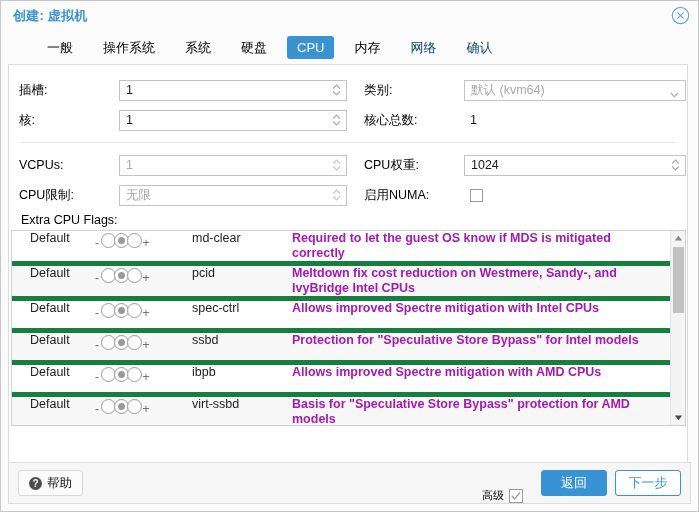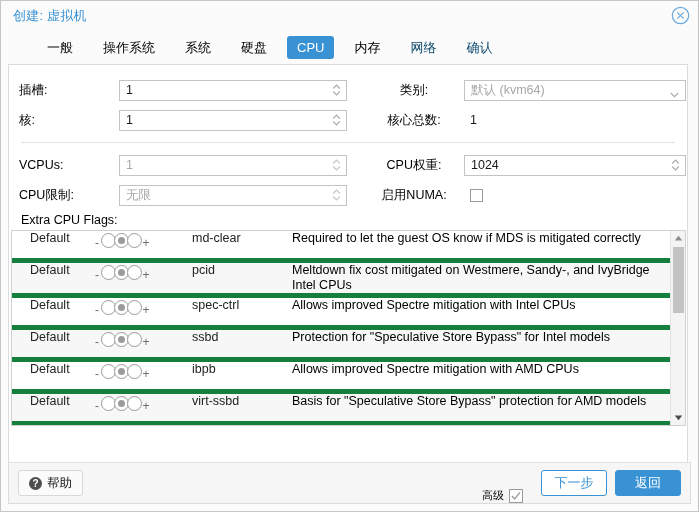--- a/index.html
+++ b/index.html
@@ -28,20 +28,21 @@
   }
 
   
   .titlebar {
     position: relative;
     height: 30px;
     flex: 0 0 30px;
     background: #fbfbfb;
     display: flex;
     align-items: center;
+    font-weight: bold;
   }
   .title-text {
     margin-left: 12px;
     font-size: 13px;
     color: #3892d4;
     letter-spacing: .2px;
   }
   .close-btn {
     position: absolute;
     right: 8px;
@@ -98,21 +99,21 @@
   .form-row {
     display: flex;
     align-items: center;
     height: 30px;
   }
   .col-left, .col-right {
     display: flex;
     align-items: center;
   }
   .col-left { width: 345px; flex: 0 0 345px; }
-  .col-right { flex: 1 1 auto; text-align: center; }
+  .col-right { flex: 1 1 auto; }
 
   .lbl {
     font-size: 12.5px;
     color: #000;
     white-space: nowrap;
   }
   .col-left .lbl { width: 100px; flex: 0 0 100px; }
   .col-right .lbl { width: 100px; flex: 0 0 100px; }
 
   .field {
@@ -226,24 +227,25 @@
     align-items: center;
     font-size: 12.5px;
     color: #222;
     box-sizing: border-box;
   }
   .c-desc {
     flex: 1 1 auto;
     display: flex;
     align-items: center;
     font-size: 12.5px;
-    color: #000000;
+    color: #a21caf;
     line-height: 15px;
     padding-right: 8px;
     box-sizing: border-box;
+    font-weight: bold;
   }
 
   .tri {
     display: flex;
     align-items: center;
     cursor: pointer;
     user-select: none;
   }
   .tri .sign {
     font-size: 12px;
@@ -537,21 +539,21 @@
               <span class="sign">-</span>
               <span class="dots">
                 <span class="dot"></span>
                 <span class="dot on"></span>
                 <span class="dot"></span>
               </span>
               <span class="sign">+</span>
             </span>
           </div>
           <div class="c-name">pcid</div>
-          <div class="c-desc">Meltdown fix cost mitigated on Westmere, Sandy-, and IvyBridge Intel CPUs</div>
+          <div class="c-desc">Meltdown fix cost reduction on Westmere, Sandy-, and IvyBridge Intel CPUs</div>
         </div>
 
         <div class="grow">
           <div class="c-state">Default</div>
           <div class="c-toggle">
             <span class="tri">
               <span class="sign">-</span>
               <span class="dots">
                 <span class="dot"></span>
                 <span class="dot on"></span>
@@ -640,17 +642,17 @@
     </div>
     <div class="spacer"></div>
     <div class="adv-wrap">
       <span>高级</span>
       <span class="cb-checked">
         <svg width="12" height="12" viewBox="0 0 12 12" style="position:absolute;left:0;top:0;">
           <path d="M2 6 L4.6 9 L10 2.4" fill="none" stroke="#9a9a9a" stroke-width="1.3"></path>
         </svg>
       </span>
     </div>
+    <div class="btn primary">返回</div>
     <div class="btn ghost">下一步</div>
-    <div class="btn primary">返回</div>
   </div>
 
 </div>
 
 </body></html>

